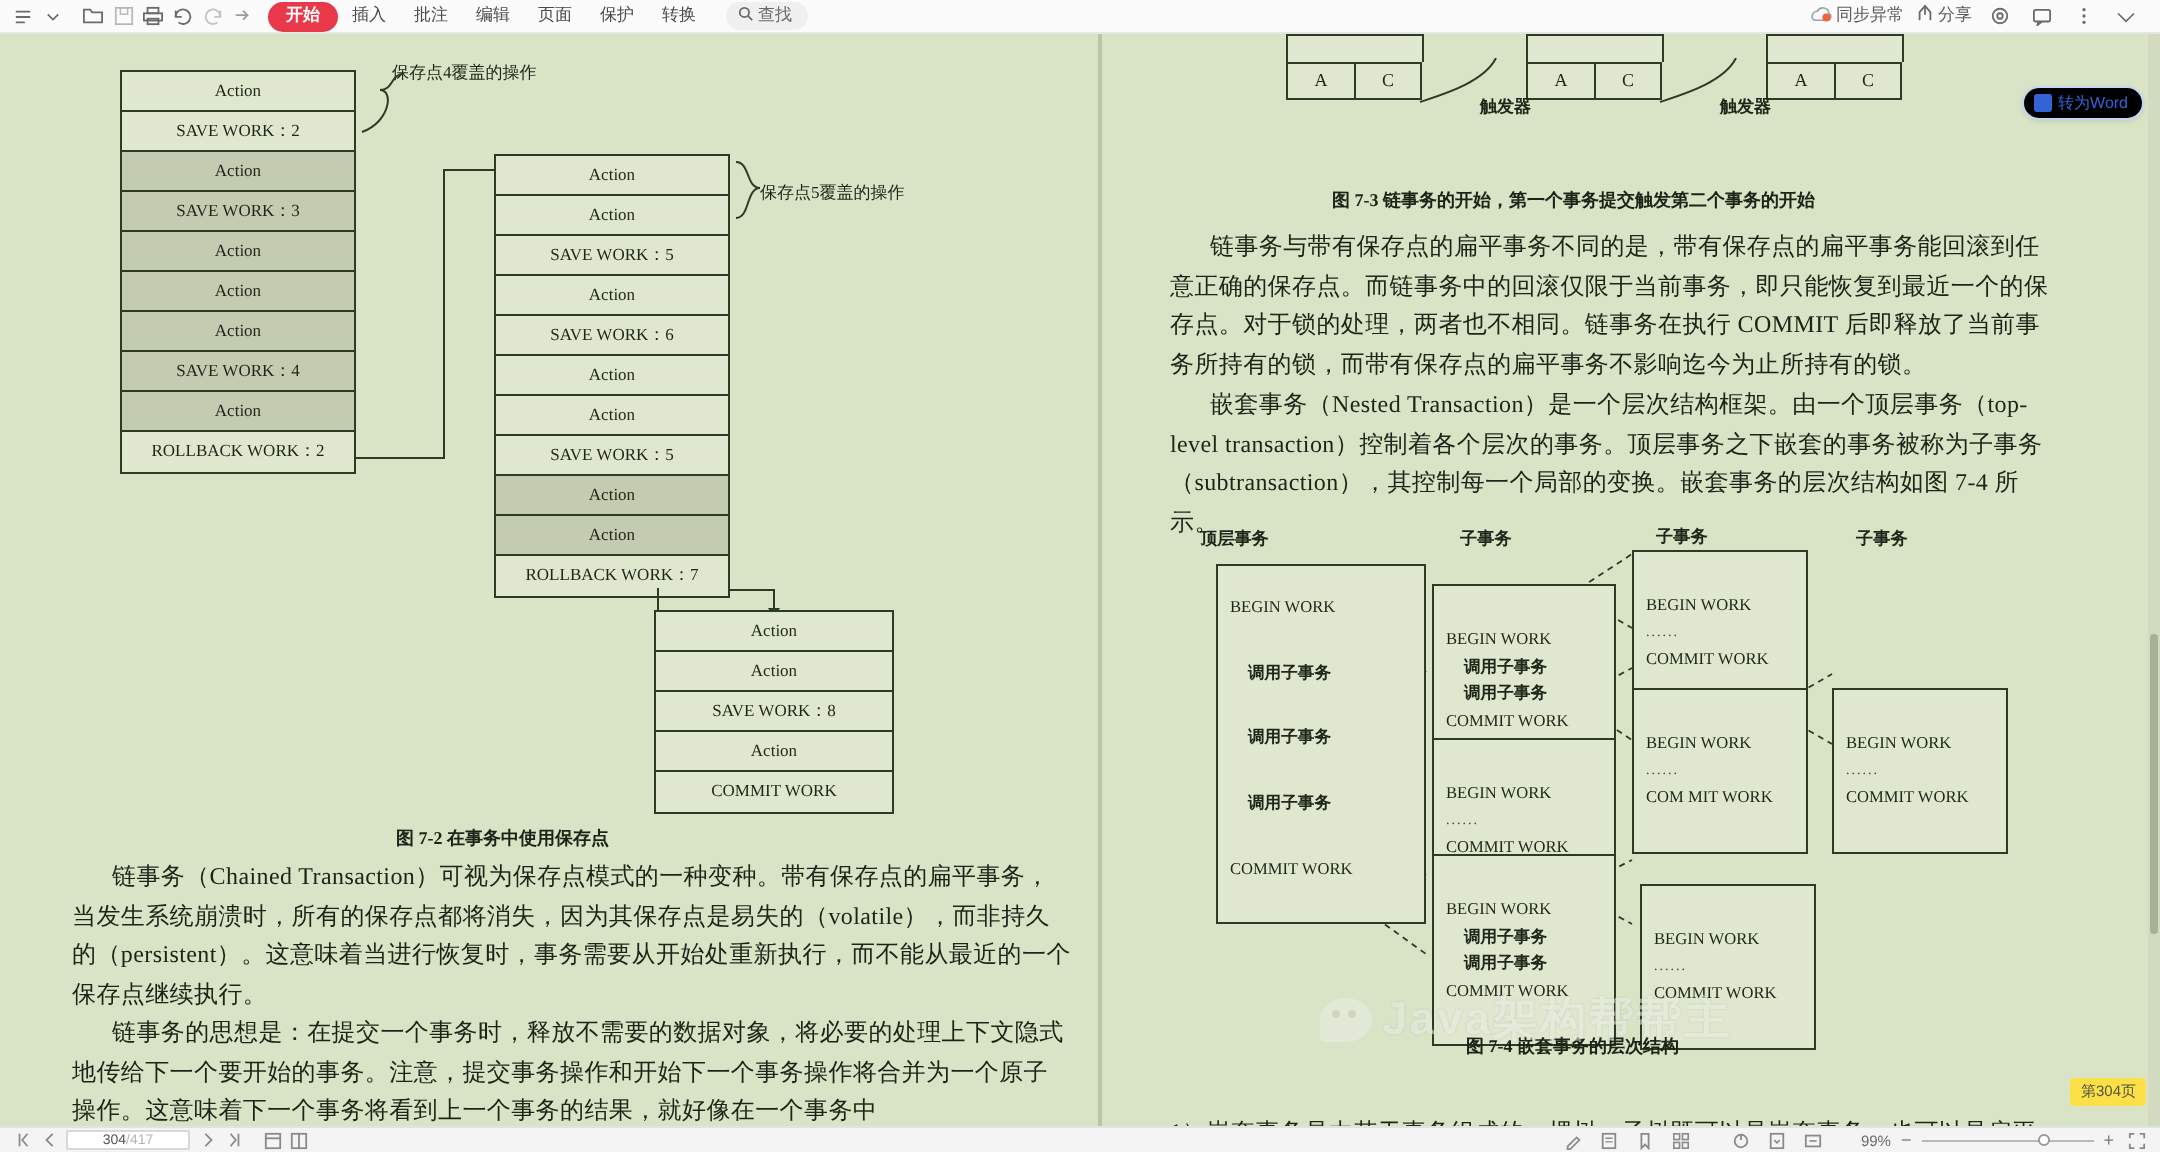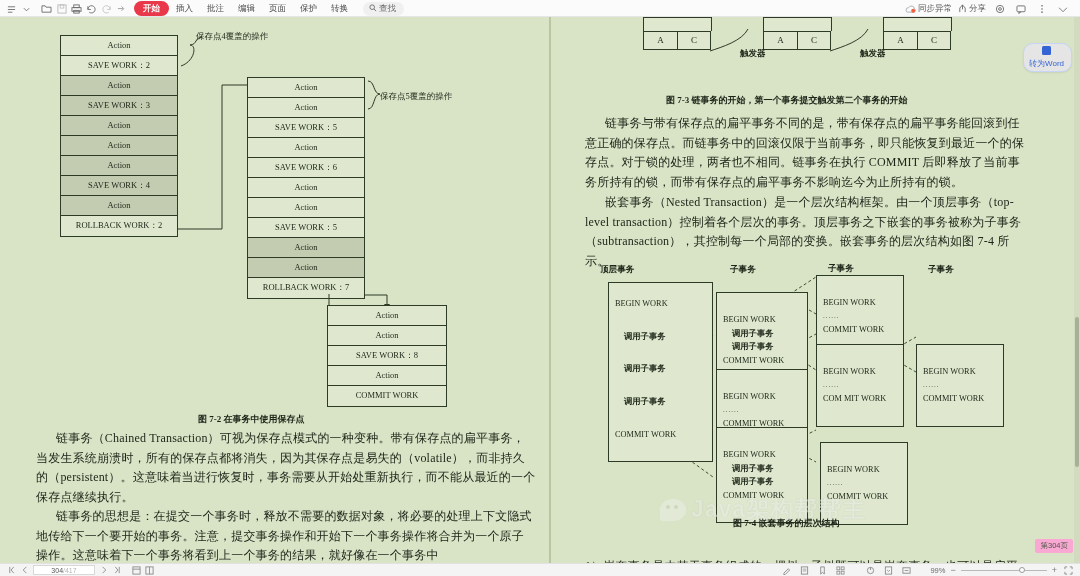--- a/index.html
+++ b/index.html
@@ -9,24 +9,25 @@
     font-family: "Liberation Sans", sans-serif;
     background: #ffffff;
   }
 
   
   #toolbar {
     height: 17px;
     background: #fbfbfb;
     border-bottom: 1px solid #e6e6e6;
     display: flex;
-    align-items: flex-end;
+    align-items: center;
     padding: 0 4px;
     position: relative;
     z-index: 20;
+    font-family: Liberation Mono, monospace;
   }
   .tb-icon {
     width: 15px; height: 14px;
     display: flex; align-items: center; justify-content: center;
     color: #6b6b6b;
     flex: none;
   }
   .tb-icon svg { display: block; }
   .tb-sep { width: 5px; flex: none; }
   .tb-tab {
@@ -86,30 +87,29 @@
     position: absolute;
     left: 549px; top: 0;
     width: 2px; height: 546px;
     background: #b9c6a2;
   }
 
   
   #to-word {
     position: absolute;
     right: 8px; top: 26px;
-    background: #e5e5e5;
+    background: #000000;
     color: #3463d6;
     border: 1px solid #c6d5f5;
     border-radius: 10px;
     font-size: 8px;
     padding: 2px 7px 2px 5px;
     display: flex; align-items: center; gap: 3px;
     z-index: 12;
     box-shadow: 0 1px 2px rgba(0,0,0,.08);
-    flex-direction: column;
   }
   #to-word .wicon {
     width: 9px; height: 9px;
     background: #3463d6;
     border-radius: 1.5px;
     display: inline-block;
   }
 
   
   .sp-table {
@@ -231,21 +231,21 @@
     width: 4px; height: 4px; border-radius: 50%;
     background: #c2cdb4; top: 6px;
   }
   #wchat::before { left: 6px; }
   #wchat::after  { left: 14px; }
 
   
   #page-chip {
     position: absolute;
     right: 7px; bottom: 10px;
-    background: #f9a8d4;
+    background: #fde047;
     color: #4d5743;
     font-size: 7.5px;
     padding: 2px 5px;
     border-radius: 2px;
     z-index: 11;
   }
 
   
   #scrollbar {
     position: absolute;

